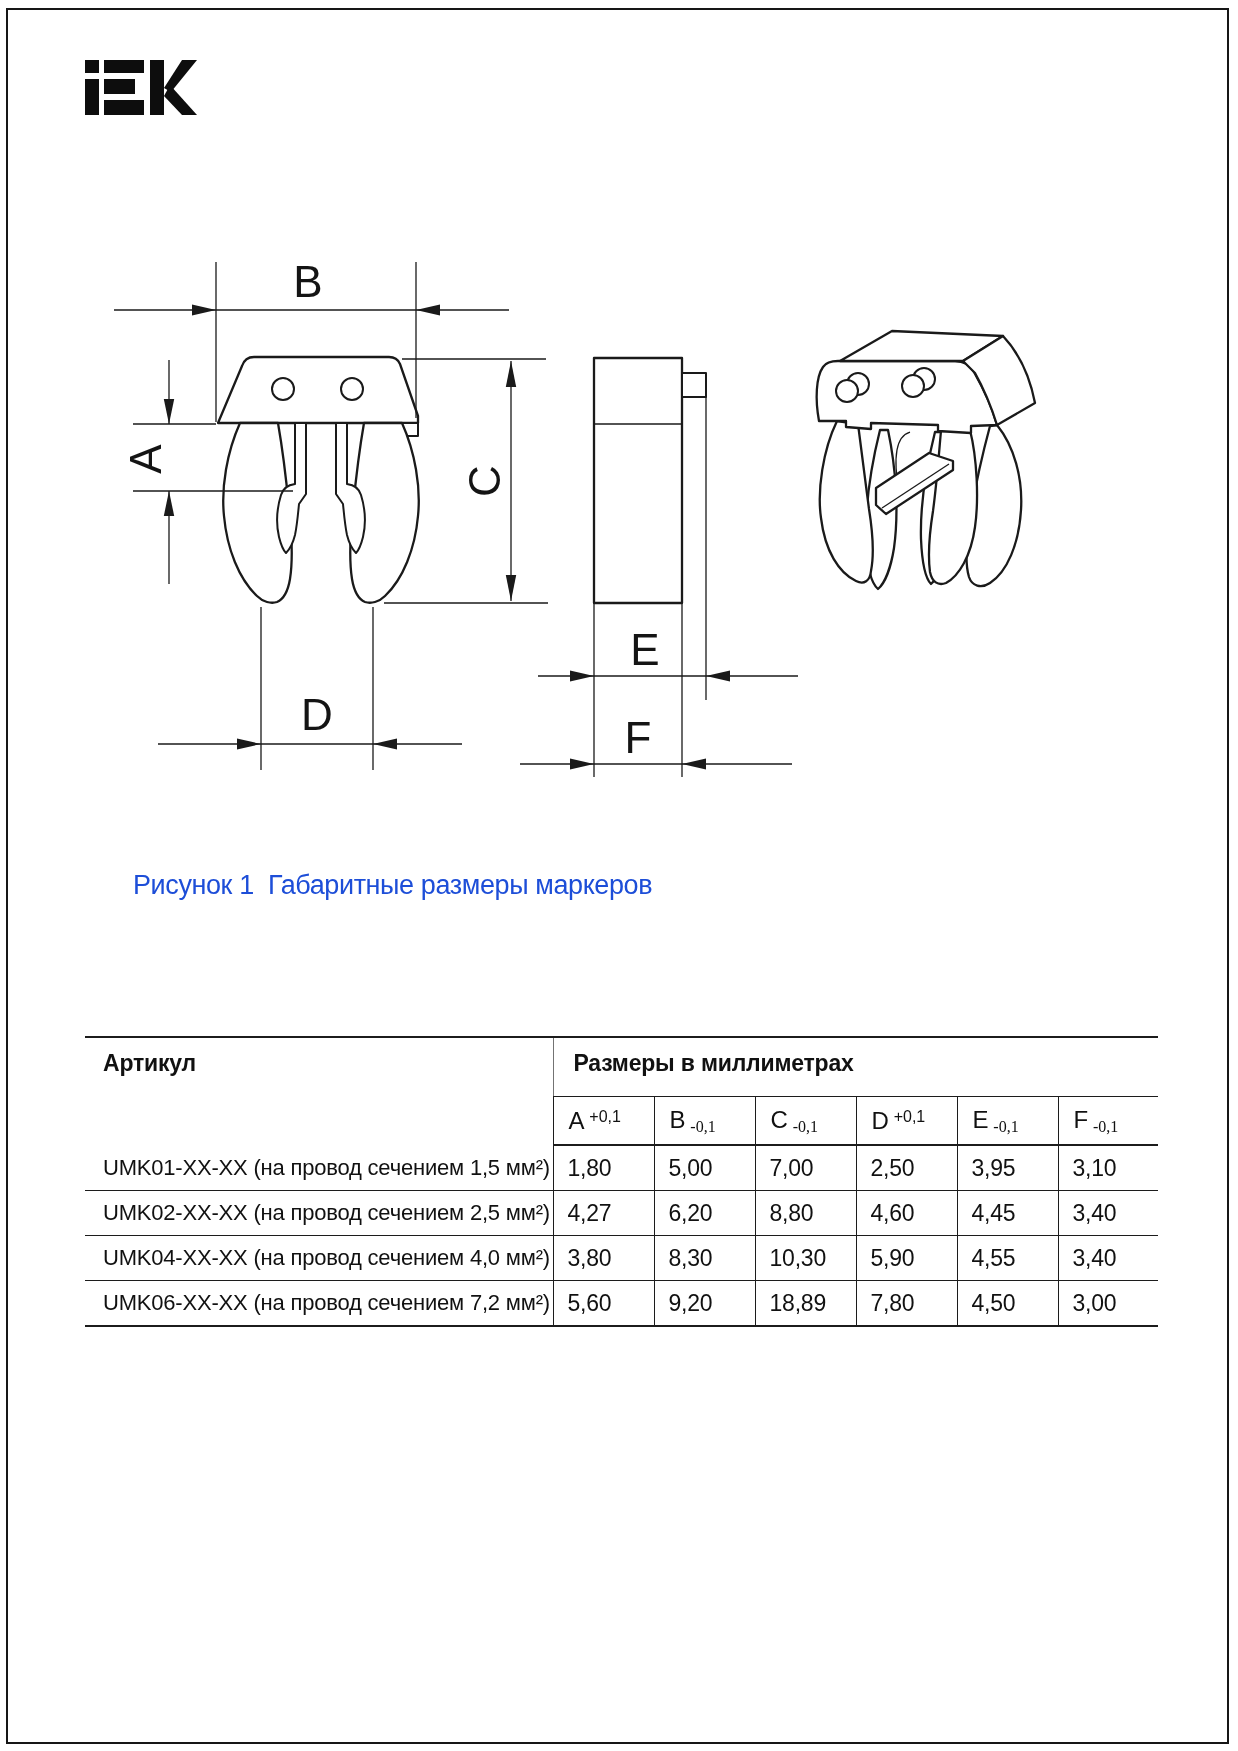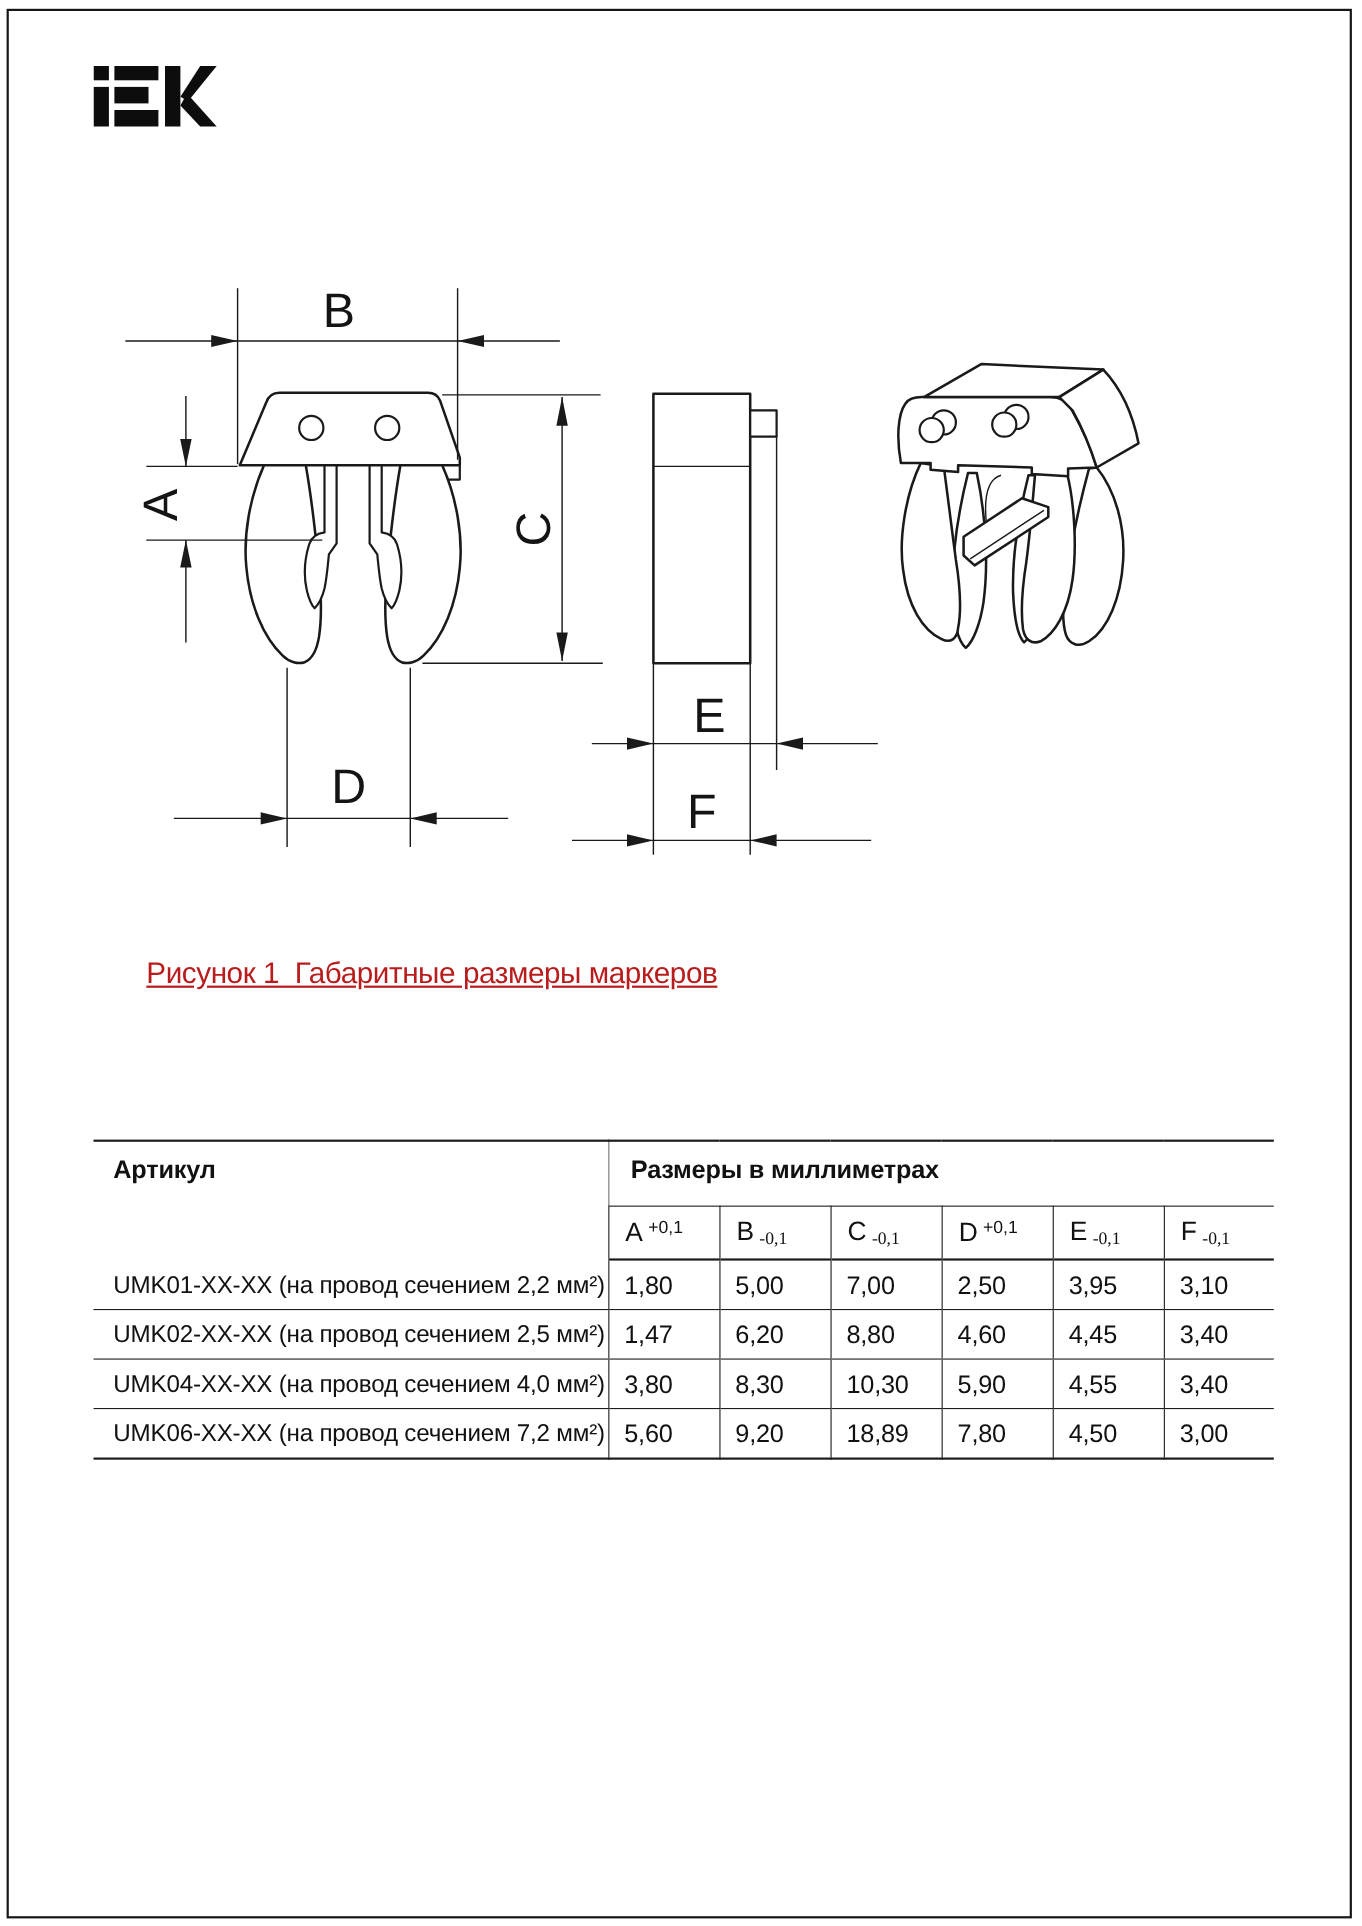--- a/index.html
+++ b/index.html
@@ -1,20 +1,20 @@
 <!DOCTYPE html>
 <html><head>
 <meta charset="utf-8">
 <style>
   html,body { margin:0; padding:0; background:#ffffff; }
   body { width:1238px; height:1751px; position:relative; font-family:"Liberation Sans", sans-serif; color:#111; }
   .page-frame { position:absolute; left:6px; top:8px; width:1223px; height:1736px; border:2px solid #161616; box-sizing:border-box; }
   .logo-svg { position:absolute; left:85px; top:58px; }
   .figure-svg { position:absolute; left:0; top:0; }
-  .caption { position:absolute; left:133px; top:870px; font-size:27px; letter-spacing:-0.4px; white-space:pre; color:#b91c1c;text-decoration:underline; }
+  .caption { position:absolute; left:133px; top:870px; font-size:27px; letter-spacing:-0.4px; white-space:pre; color:#1d4ed8; }
   .dim-table { position:absolute; left:85px; top:1036px; width:1073px; border-collapse:collapse; table-layout:fixed;
                border-top:2px solid #1c1c1c; border-bottom:2px solid #1c1c1c; letter-spacing:-0.2px; }
   .dim-table th, .dim-table td { padding:0; margin:0; }
   .dim-table .article-h { height:93px; vertical-align:top; padding-top:12px; padding-left:18px;
                           font-weight:bold; font-size:23px; text-align:left;margin-top:16px; }
   .dim-table .group-h { height:46px; vertical-align:top; padding-top:12px; padding-left:20px;
                         font-weight:bold; font-size:23px; text-align:left;
                         border-left:1px solid #737373; border-bottom:1px solid #1c1c1c; }
   .dim-table .dim-h { height:47px; font-weight:normal; font-size:24px; text-align:left; padding-left:15px;
                       border-left:1px solid #1c1c1c; border-bottom:2px solid #1c1c1c; vertical-align:middle; }
@@ -161,31 +161,31 @@
       <th class="dim-h"><span>A</span><span class="tol sup">+0,1</span></th>
       <th class="dim-h"><span>B</span><span class="tol sub">-0,1</span></th>
       <th class="dim-h"><span>C</span><span class="tol sub">-0,1</span></th>
       <th class="dim-h"><span>D</span><span class="tol sup">+0,1</span></th>
       <th class="dim-h"><span>E</span><span class="tol sub">-0,1</span></th>
       <th class="dim-h"><span>F</span><span class="tol sub">-0,1</span></th>
     </tr>
   </thead>
   <tbody>
     <tr>
-      <td class="article">UMK01-XX-XX (на провод сечением 2,2 мм²)</td>
+      <td class="article">UMK01-XX-XX (на провод сечением 1,5 мм²)</td>
       <td class="val">1,80</td>
       <td class="val">5,00</td>
       <td class="val">7,00</td>
       <td class="val">2,50</td>
       <td class="val">3,95</td>
       <td class="val">3,10</td>
     </tr>
     <tr>
       <td class="article">UMK02-XX-XX (на провод сечением 2,5 мм²)</td>
-      <td class="val">1,47</td>
+      <td class="val">4,27</td>
       <td class="val">6,20</td>
       <td class="val">8,80</td>
       <td class="val">4,60</td>
       <td class="val">4,45</td>
       <td class="val">3,40</td>
     </tr>
     <tr>
       <td class="article">UMK04-XX-XX (на провод сечением 4,0 мм²)</td>
       <td class="val">3,80</td>
       <td class="val">8,30</td>

